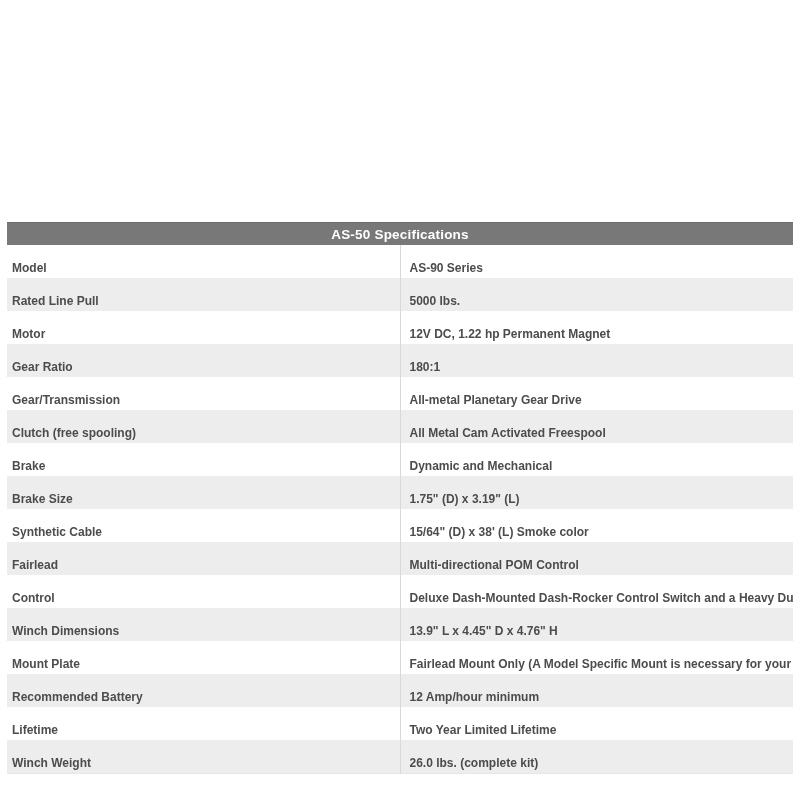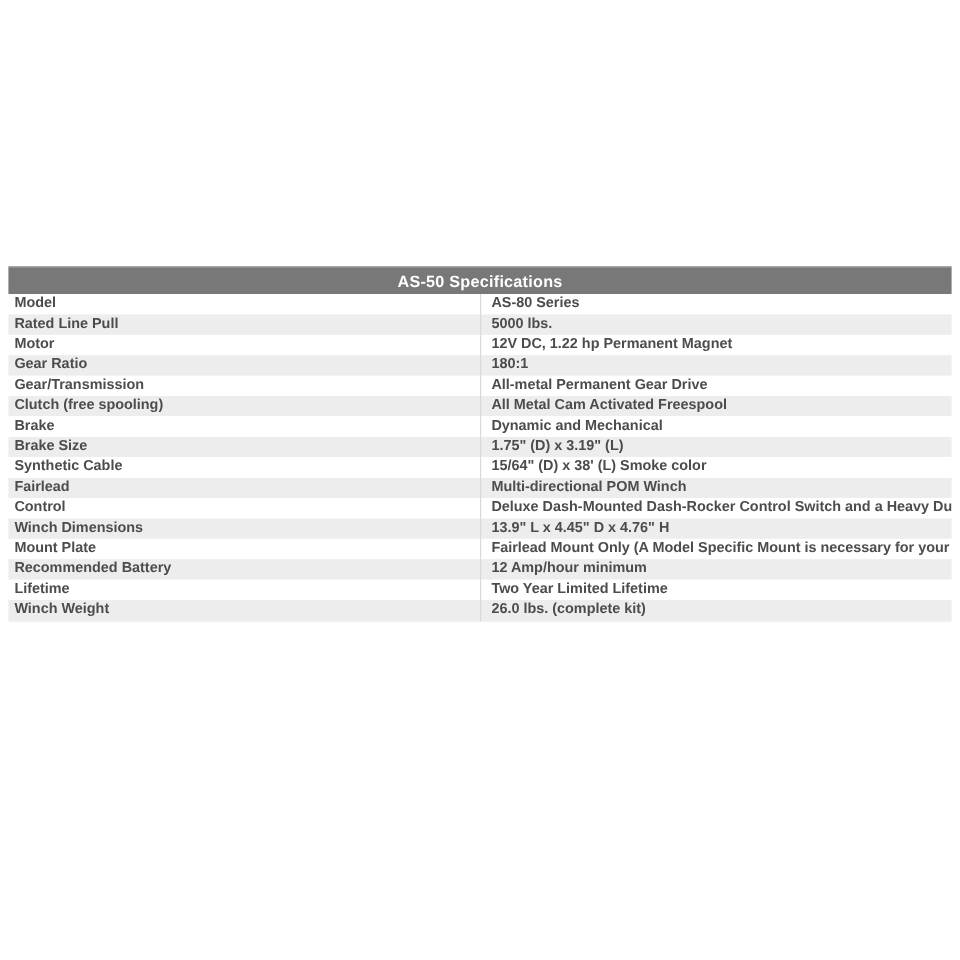--- a/index.html
+++ b/index.html
@@ -36,21 +36,21 @@
     vertical-align: middle;
     padding: 0;
     border-top: 1px solid #6a6a6a;
     letter-spacing: 0.2px;
   }
   table.spec-table td {
     font-size: 12px;
     font-weight: bold;
     color: var(--row-text, #4c4c4c);
     line-height: 13px;
-    padding: 1px 8px 3px 5px;
+    padding: 17px 8px 3px 5px;
     vertical-align: middle;
     white-space: nowrap;
     overflow: hidden;
   }
   table.spec-table td.label {
     width: 133px;
     border-right: 1px solid var(--divider, #d9d9d9);
   }
   table.spec-table td.value {
     padding-left: 9px;
@@ -68,41 +68,41 @@
 <div class="page">
   <table class="spec-table">
     <thead>
       <tr>
         <th class="title-cell" colspan="2">AS-50 Specifications</th>
       </tr>
     </thead>
     <tbody id="spec-body">
   <tr>
     <td class="label">Model</td>
-    <td class="value">AS-80 Series</td>
+    <td class="value">AS-90 Series</td>
   </tr>
 
   <tr>
     <td class="label">Rated Line Pull</td>
     <td class="value">5000 lbs.</td>
   </tr>
 
   <tr>
     <td class="label">Motor</td>
     <td class="value">12V DC, 1.22 hp Permanent Magnet</td>
   </tr>
 
   <tr>
     <td class="label">Gear Ratio</td>
     <td class="value">180:1</td>
   </tr>
 
   <tr>
     <td class="label">Gear/Transmission</td>
-    <td class="value">All-metal Permanent Gear Drive</td>
+    <td class="value">All-metal Planetary Gear Drive</td>
   </tr>
 
   <tr>
     <td class="label">Clutch (free spooling)</td>
     <td class="value">All Metal Cam Activated Freespool</td>
   </tr>
 
   <tr>
     <td class="label">Brake</td>
     <td class="value">Dynamic and Mechanical</td>
@@ -113,21 +113,21 @@
     <td class="value">1.75" (D) x 3.19" (L)</td>
   </tr>
 
   <tr>
     <td class="label">Synthetic Cable</td>
     <td class="value">15/64" (D) x 38' (L) Smoke color</td>
   </tr>
 
   <tr>
     <td class="label">Fairlead</td>
-    <td class="value">Multi-directional POM Winch</td>
+    <td class="value">Multi-directional POM Control</td>
   </tr>
 
   <tr>
     <td class="label">Control</td>
     <td class="value">Deluxe Dash-Mounted Dash-Rocker Control Switch and a Heavy Duty Corded Remote Switch</td>
   </tr>
 
   <tr>
     <td class="label">Winch Dimensions</td>
     <td class="value">13.9" L x 4.45" D x 4.76" H</td>

